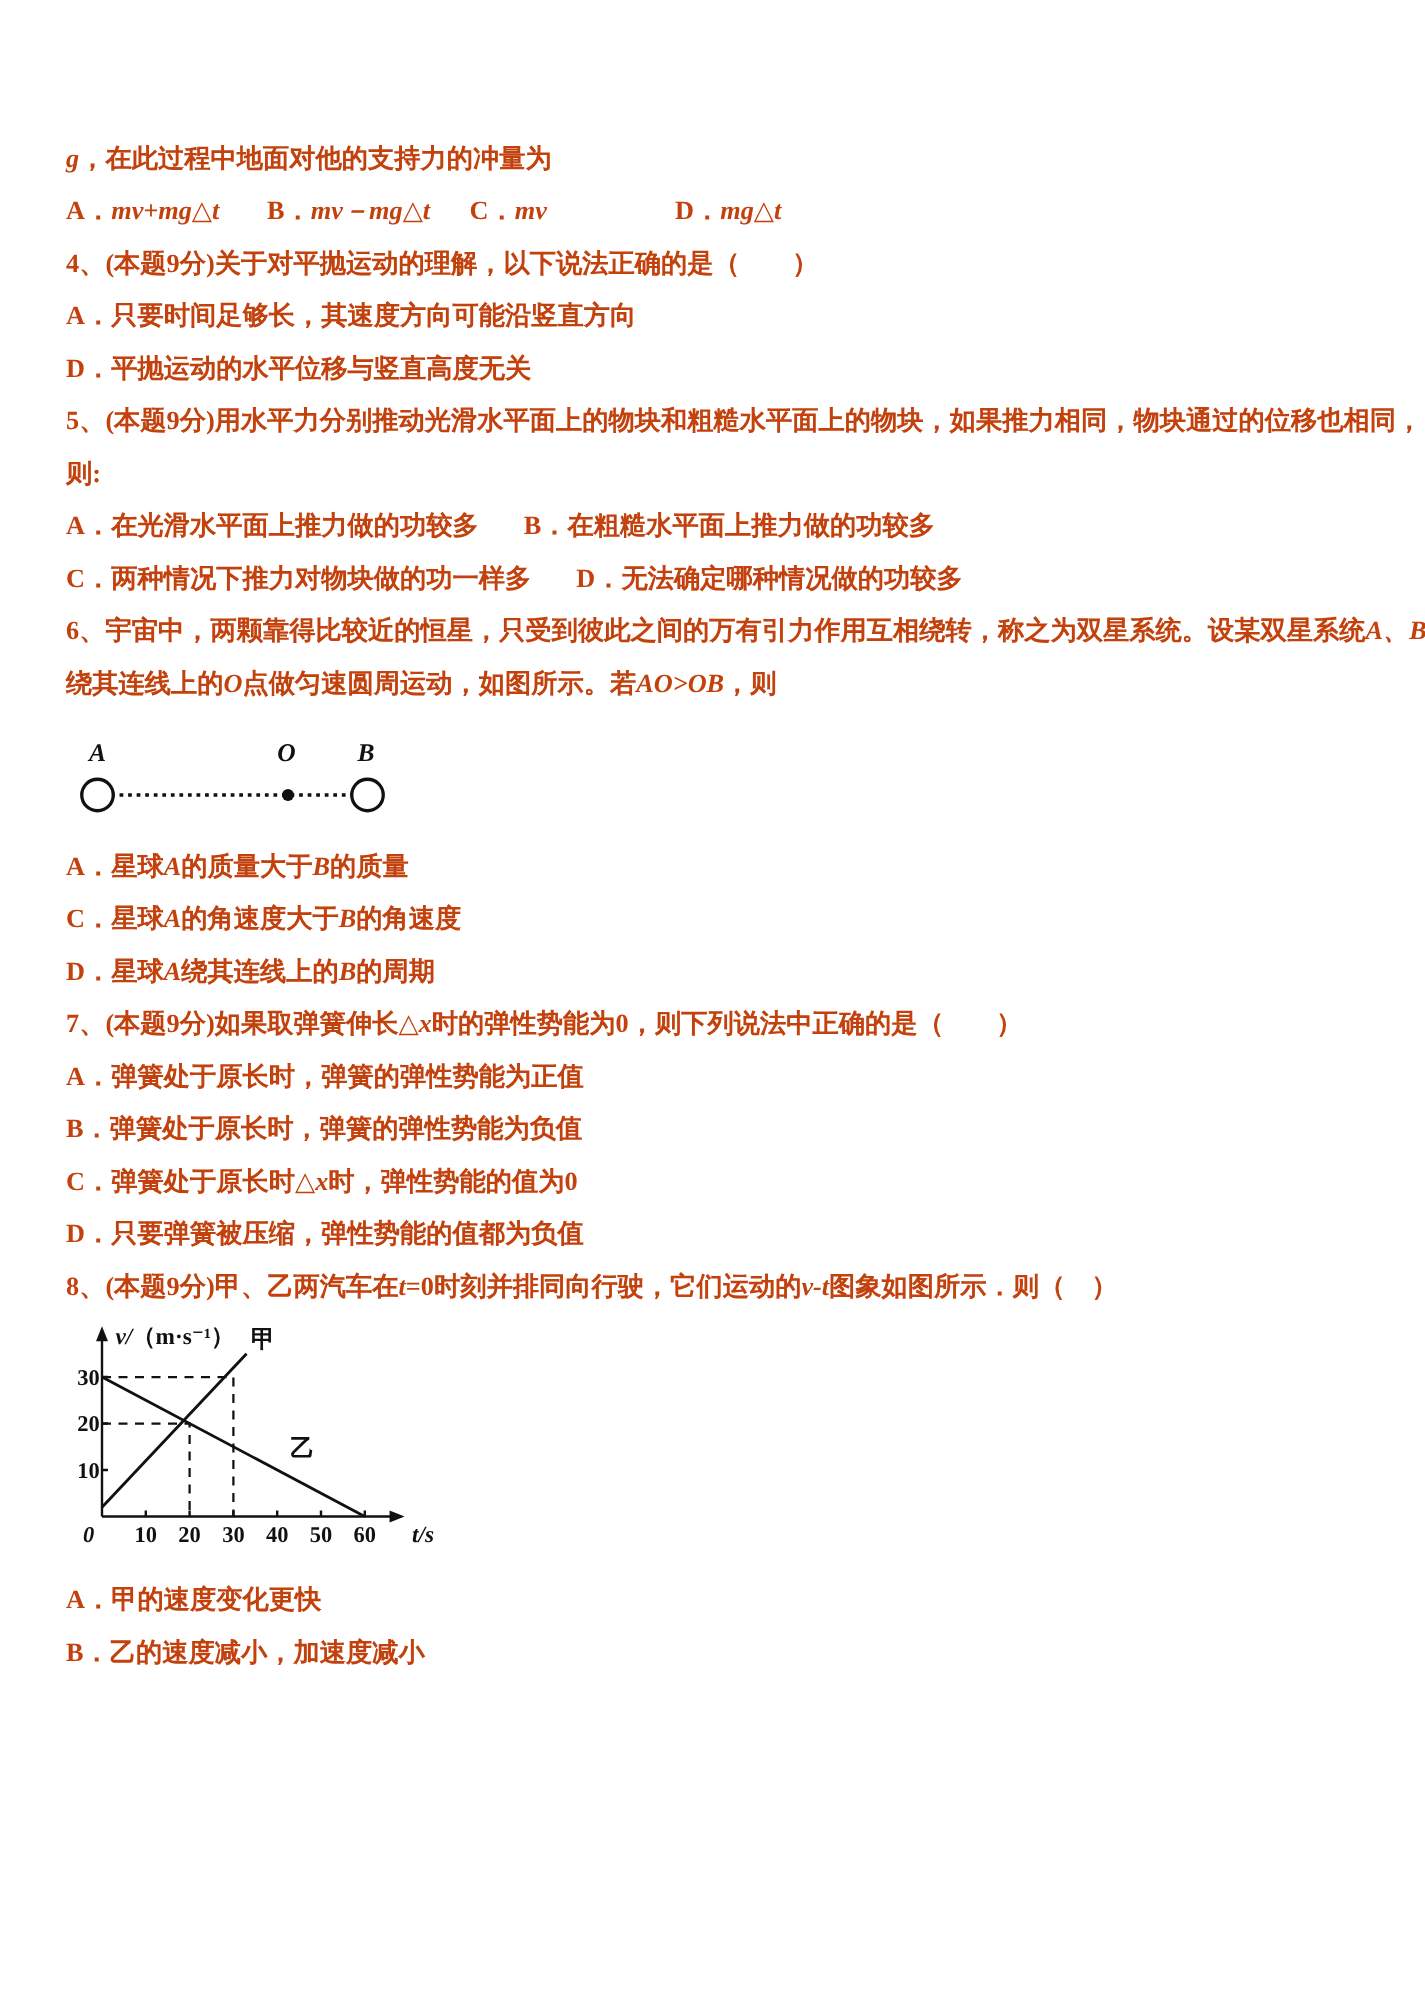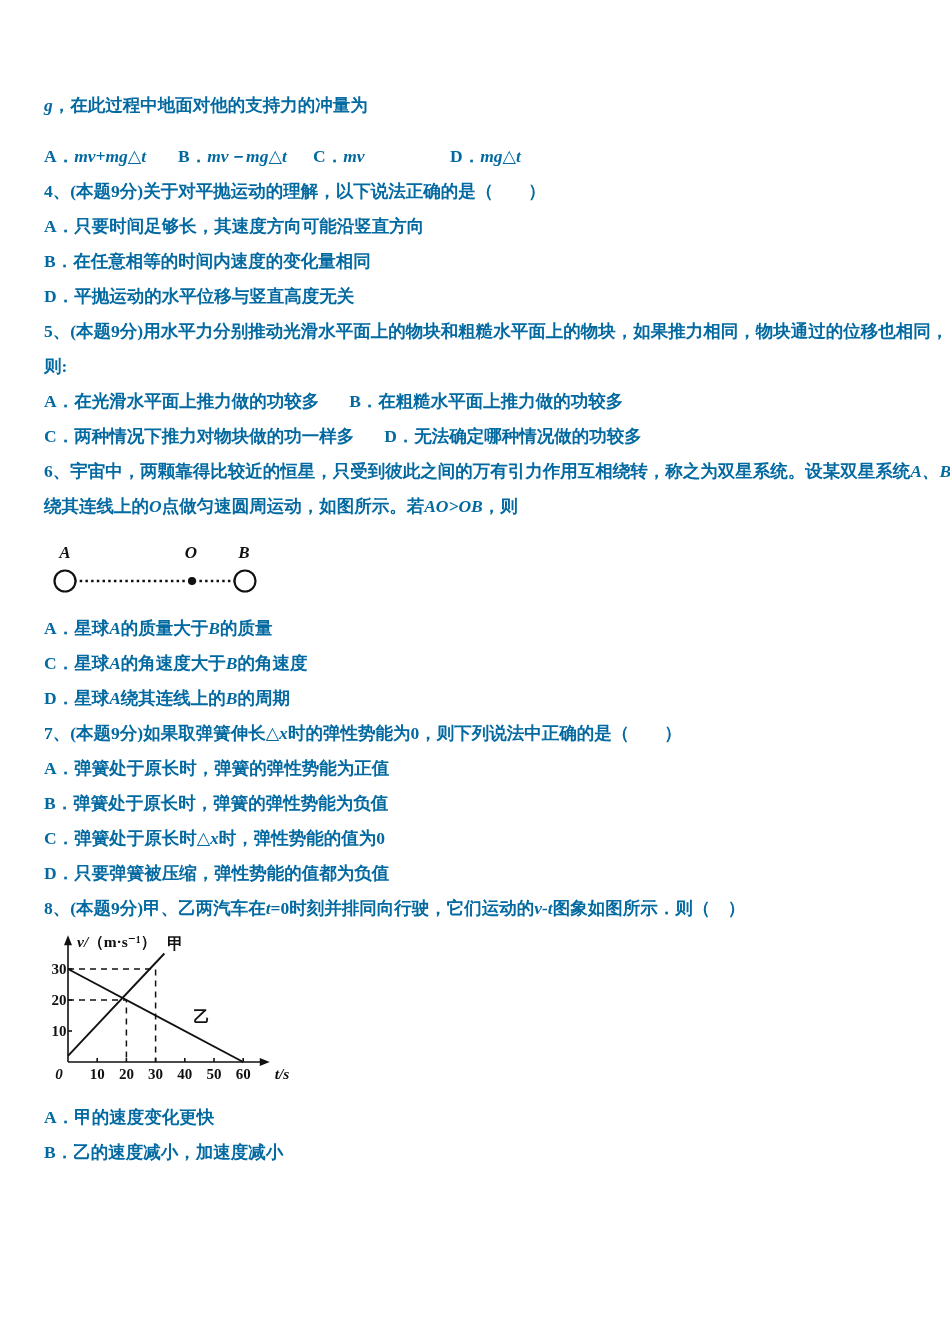--- a/index.html
+++ b/index.html
@@ -1,27 +1,27 @@
 <!DOCTYPE html>
 <html><head>
 <meta charset="utf-8">
 <style>
   html,body{margin:0;padding:0;background:#ffffff;}
   body{width:950px;height:1344px;}
   .page{
     width:950px;height:1344px;box-sizing:border-box;
     padding:88px 36px 0 44px;
-    background:#ffffff;color:#0369a1;
+    background:#ffffff;color:#c2410c;
     font-family:"Liberation Serif","DejaVu Serif",serif;
     font-weight:700;font-size:17.5px;
     overflow:hidden;
   }
   .ln{margin:0;line-height:35px;white-space:nowrap;}
   .m{font-style:italic;font-family:"Liberation Serif","DejaVu Serif",serif;}
-  .optrow{display:flex;margin-top:16px;}
+  .optrow{display:flex;}
   .optcol{display:inline-block;}
   .w1{width:134px;} .w2{width:135px;} .w3{width:137px;}
   .pair{margin-right:30px;margin-top:40px;}
   .figwrap{margin:10px 0 6px -4px;}
   .chartwrap{margin:6px 0 8px 0;}
   
   .sl{font:italic 700 17px "Liberation Serif","DejaVu Serif",serif;fill:#111;text-anchor:middle;}
   .star{fill:#ffffff;stroke:#111111;stroke-width:2.2;}
   .dotline{stroke:#111111;stroke-width:2.4;stroke-dasharray:2.5 3.2;fill:none;}
   .odot{fill:#111111;}
@@ -43,21 +43,20 @@
 
   <p class="ln optrow">
     <span class="optcol w1"><span>A．</span><i class="m">mv+mg△t</i></span>
     <span class="optcol w2"><span>B．</span><i class="m">mv－mg△t</i></span>
     <span class="optcol w3"><span>C．</span><i class="m">mv</i></span>
     <span class="optcol"><span>D．</span><i class="m">mg△t</i></span>
   </p>
 
   <p class="ln">4、(本题9分)关于对平抛运动的理解，以下说法正确的是（　　）</p>
   <p class="ln">A．只要时间足够长，其速度方向可能沿竖直方向</p>
-  <p class="ln">B．在任意相等的时间内速度的变化量相同</p>
   <p class="ln">D．平抛运动的水平位移与竖直高度无关</p>
 
   <p class="ln">5、(本题9分)用水平力分别推动光滑水平面上的物块和粗糙水平面上的物块，如果推力相同，物块通过的位移也相同，</p>
   <p class="ln">则:</p>
   <p class="ln"><span class="pair">A．在光滑水平面上推力做的功较多</span><span>B．在粗糙水平面上推力做的功较多</span></p>
   <p class="ln"><span class="pair">C．两种情况下推力对物块做的功一样多</span><span>D．无法确定哪种情况做的功较多</span></p>
 
   <p class="ln"><span>6、宇宙中，两颗靠得比较近的恒星，只受到彼此之间的万有引力作用互相绕转，称之为双星系统。设某双星系统</span><i class="m">A、B</i></p>
   <p class="ln"><span>绕其连线上的</span><i class="m">O</i><span>点做匀速圆周运动，如图所示。若</span><i class="m">AO&gt;OB</i><span>，则</span></p>
 

